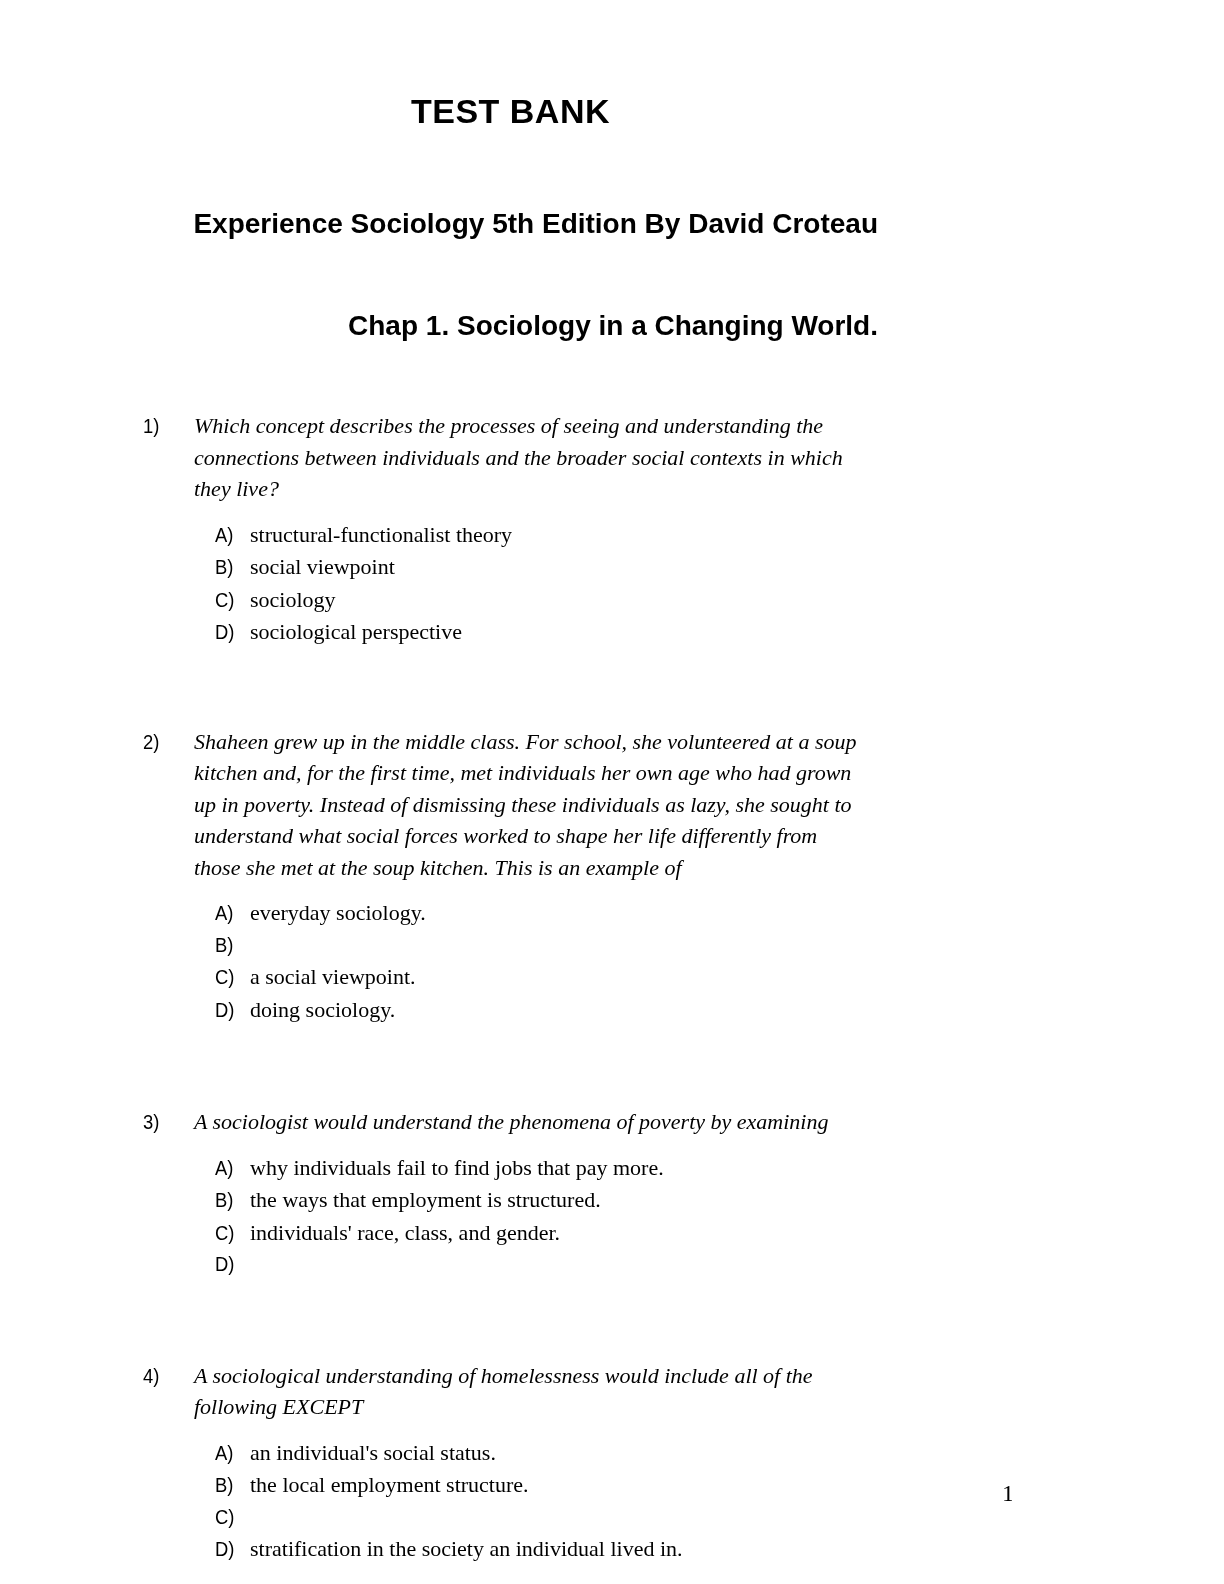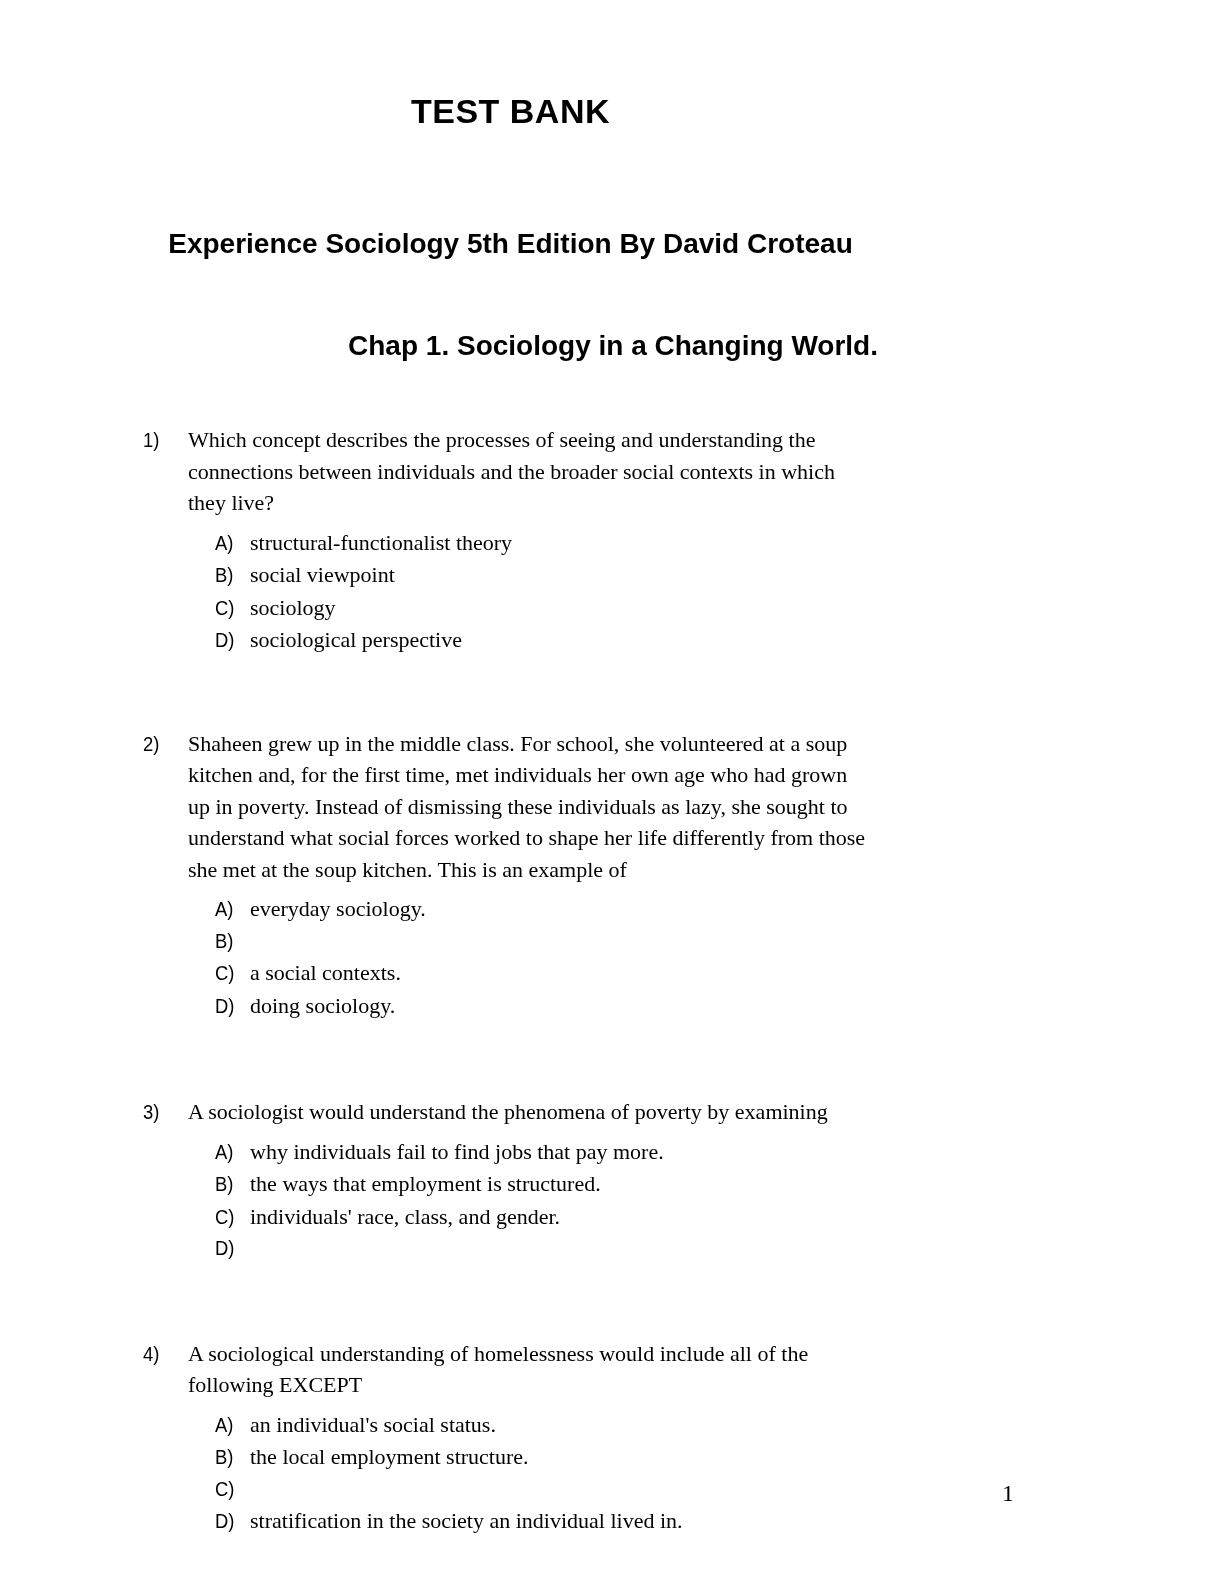--- a/index.html
+++ b/index.html
@@ -25,22 +25,22 @@
     line-height: 42px;
     text-align: center;
     margin: 90px 0 0 0;
     letter-spacing: 0.5px;
   }
   .doc-subtitle {
     font-family: "Liberation Sans", sans-serif;
     font-weight: bold;
     font-size: 28px;
     line-height: 36px;
-    text-align: center;
-    margin: 94px 0 0 0;
+    text-align: right;
+    margin: 74px 0 0 0;
   }
   .chapter-heading {
     font-family: "Liberation Sans", sans-serif;
     font-weight: bold;
     font-size: 28px;
     line-height: 36px;
     text-align: right;
     margin: 66px 0 0 0;
   }
 
@@ -54,24 +54,25 @@
   .q-num {
     font-family: "Liberation Sans", sans-serif;
     font-size: 20px;
     line-height: 31.5px;
     flex: 0 0 37px;
     display: inline-block;
     transform: scaleX(0.92);
     transform-origin: 0 70%;
   }
   .q-text {
-    margin: 8px;
+    margin: 14px;
     font-size: 22px;
     line-height: 31.5px;
     flex: 1 1 auto;
+    font-style: italic;
   }
 
   .opt-row {
     display: flex;
     align-items: baseline;
     margin-left: 72px;
     line-height: 31.5px;
   }
   .opt-label {
     font-family: "Liberation Sans", sans-serif;
@@ -139,21 +140,21 @@
       </div>
       <div class="opt-row">
         <span class="opt-label">A)</span>
         <span class="opt-text">everyday sociology.</span>
       </div>
       <div class="opt-row">
         <span class="opt-label">B)</span>
       </div>
       <div class="opt-row">
         <span class="opt-label">C)</span>
-        <span class="opt-text">a social contexts.</span>
+        <span class="opt-text">a social viewpoint.</span>
       </div>
       <div class="opt-row">
         <span class="opt-label">D)</span>
         <span class="opt-text">doing sociology.</span>
       </div>
     </section>
 
     <section class="question q3">
       <div class="q-row">
         <span class="q-num">3)</span>

